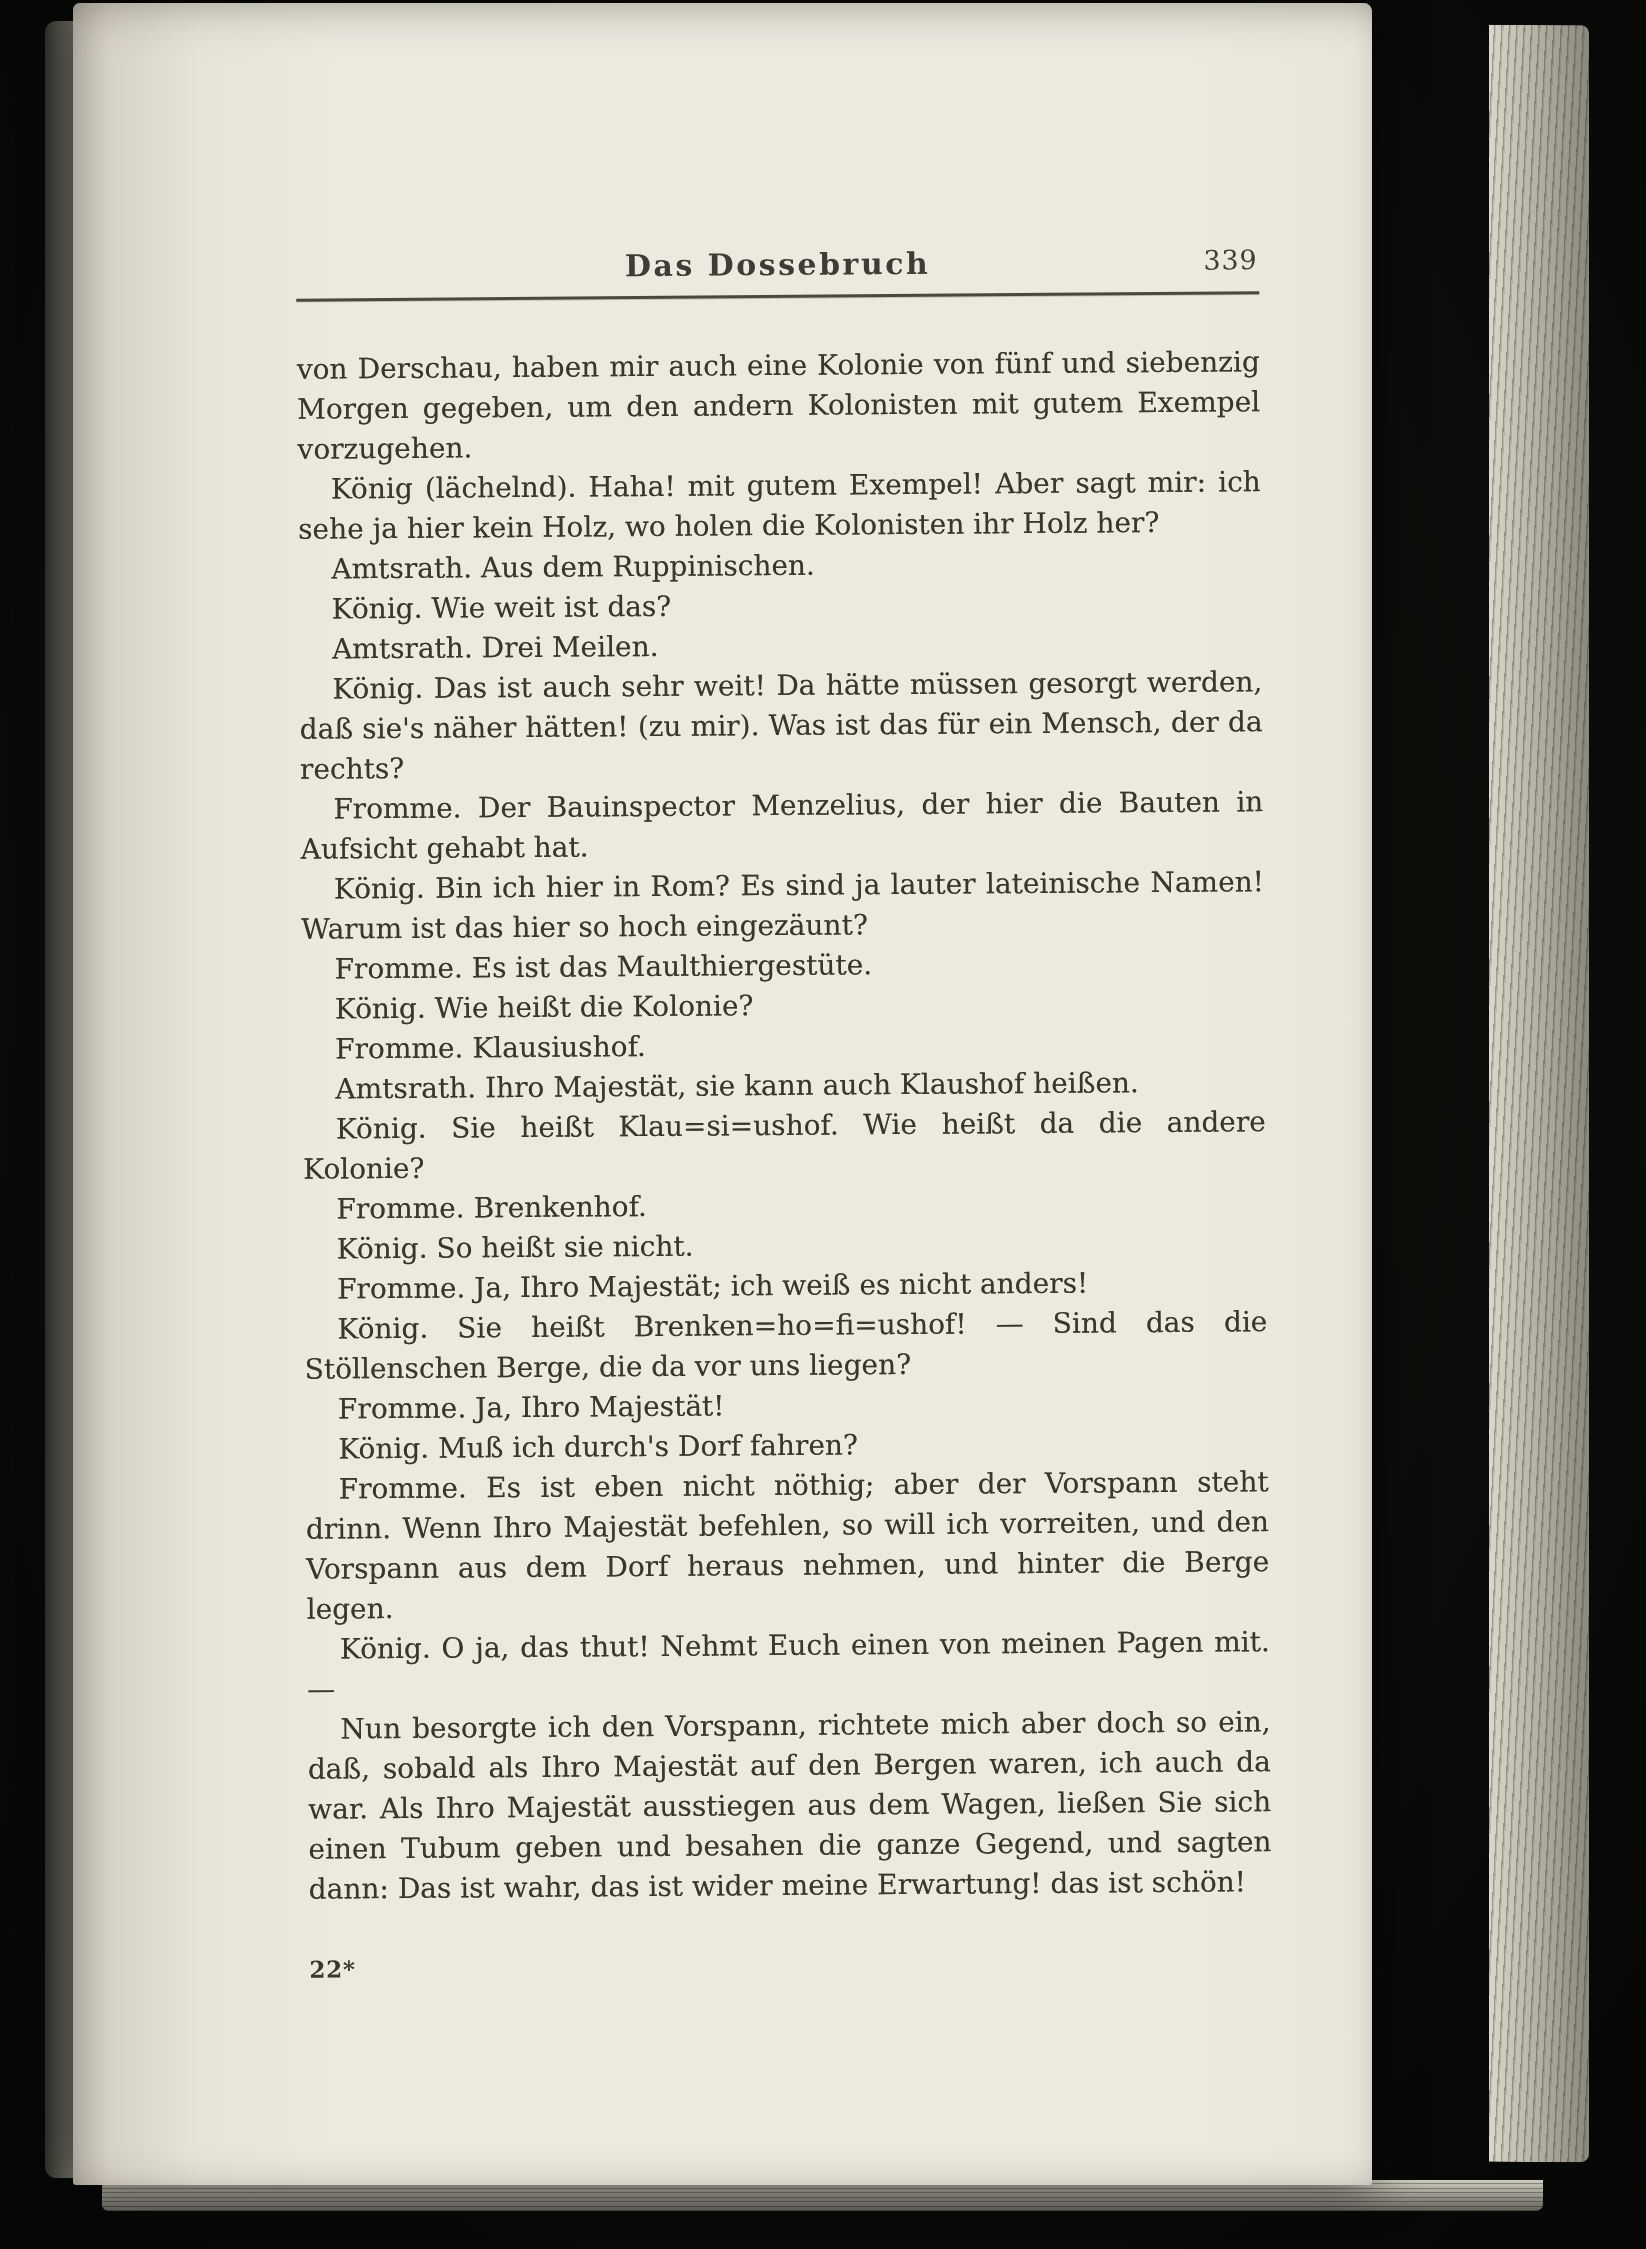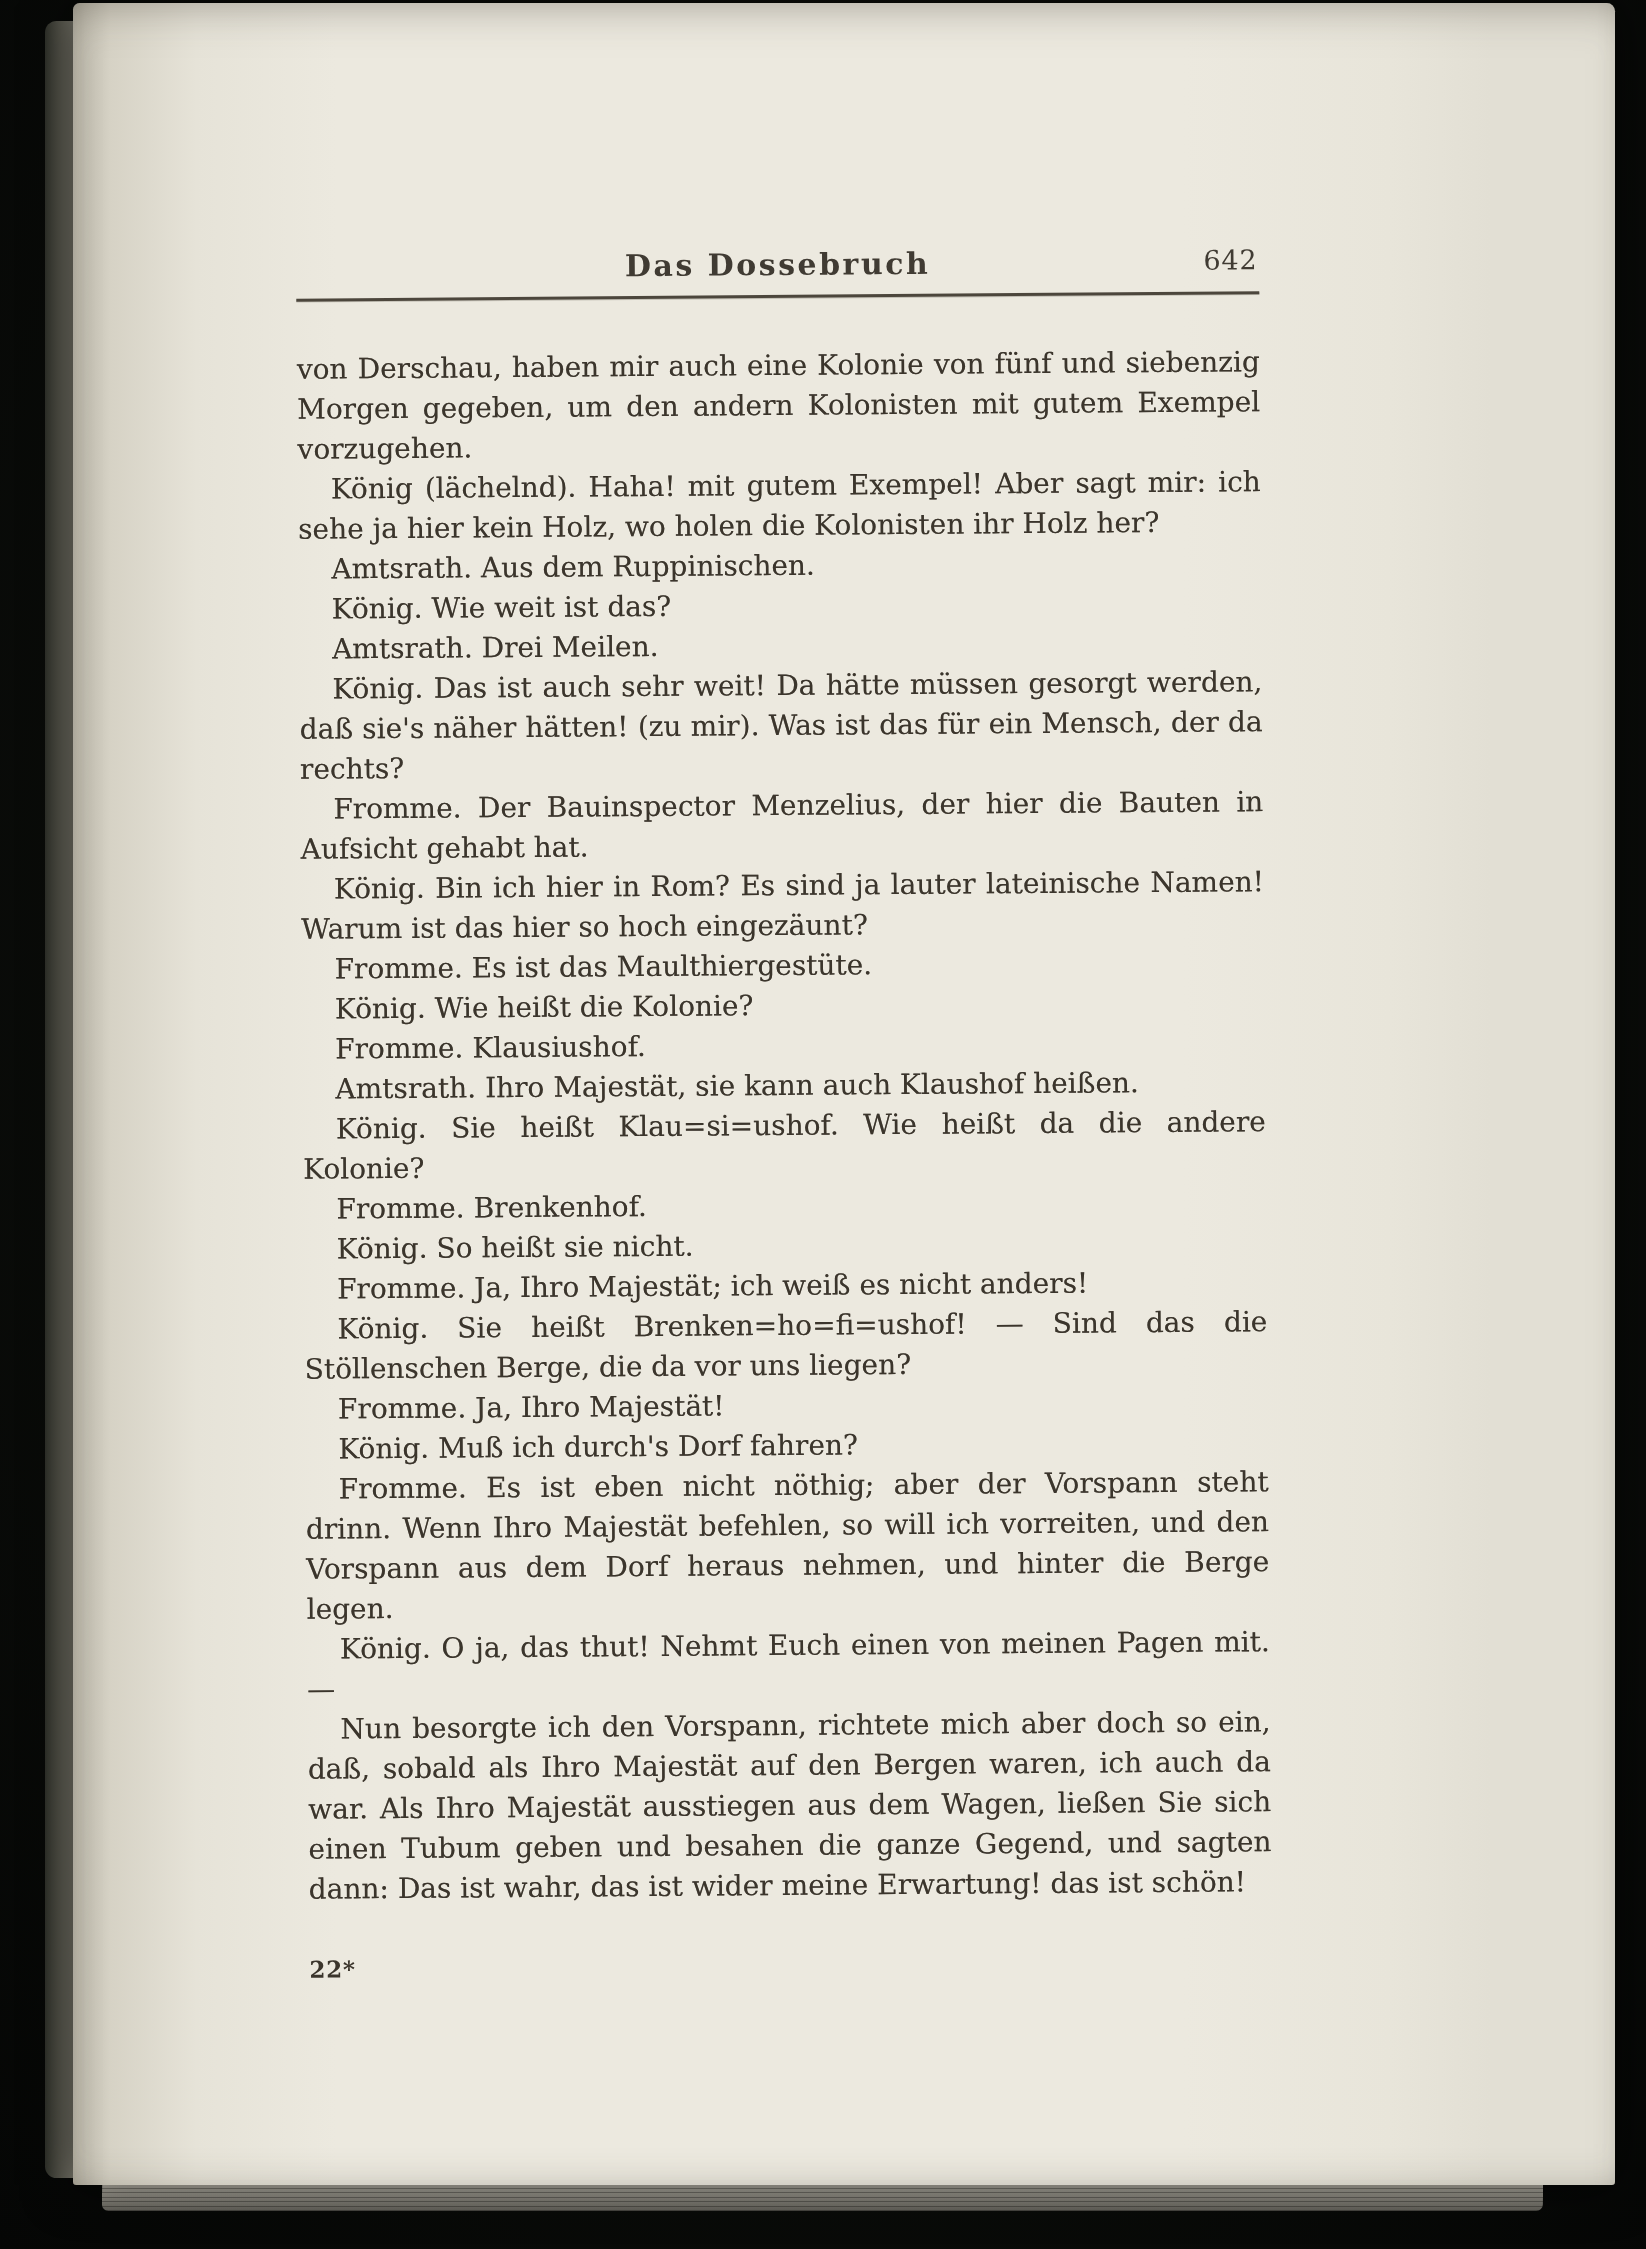--- a/index.html
+++ b/index.html
@@ -38,21 +38,21 @@
     position: absolute; left: 64px; top: 2180px; width: 1441px; height: 31px;
     background:
       linear-gradient(to bottom, rgba(0,0,0,0) 0%, rgba(10,10,8,0.55) 100%),
       repeating-linear-gradient(to bottom, #cfcbbe 0px, #cfcbbe 3.3px, #918e84 3.3px, #918e84 4.5px);
     transform: skewX(-0.6deg);
     border-radius: 0 0 6.6px 6.6px;
   }
 
   
   .page {
-    position: absolute; left: 35px; top: 3.3px; width: 1542px; height: 2182px;
+    position: absolute; left: 35px; top: 3.3px; width: 1299px; height: 2182px;
     background: linear-gradient(to right,
       #b7b3a6 0px, #d6d2c5 37px, #e6e3d8 123px, #ece9df 263px,
       #ece9df 1111px, #e8e5da 1317px, #e2dfd4 1418px);
     border-radius: 6.6px 8.2px 3.3px 3.3px;
     box-shadow:
       0 0 49px rgba(0,0,0,0.65),
       inset 0 25px 49px -29px rgba(70,64,52,0.55),
       inset 0 -20.6px 41px -29px rgba(70,64,52,0.40);
   }
 
@@ -105,21 +105,21 @@
 
 <div class="scene">
   <div class="book">
     <div class="spine-strip"></div>
     <div class="page-stack-right"></div>
     <div class="page-stack-bottom"></div>
     <div class="page">
       <div class="tilt">
         <div class="header">
           <span class="running-title">Das Dossebruch</span>
-          <span class="page-number">642</span>
+          <span class="page-number">339</span>
         </div>
         <div class="header-rule"></div>
         <div class="text-body">
             <p class="para">von Derschau, haben mir auch eine Kolonie von fünf und siebenzig Morgen gegeben, um den andern Kolonisten mit gutem Exempel vorzugehen.</p>
             <p class="para indent">König (lächelnd). Haha! mit gutem Exempel! Aber sagt mir: ich sehe ja hier kein Holz, wo holen die Kolonisten ihr Holz her?</p>
             <p class="para indent">Amtsrath. Aus dem Ruppinischen.</p>
             <p class="para indent">König. Wie weit ist das?</p>
             <p class="para indent">Amtsrath. Drei Meilen.</p>
             <p class="para indent">König. Das ist auch sehr weit! Da hätte müssen gesorgt werden, daß sie's näher hätten! (zu mir). Was ist das für ein Mensch, der da rechts?</p>
             <p class="para indent">Fromme. Der Bauinspector Menzelius, der hier die Bauten in Aufsicht gehabt hat.</p>

